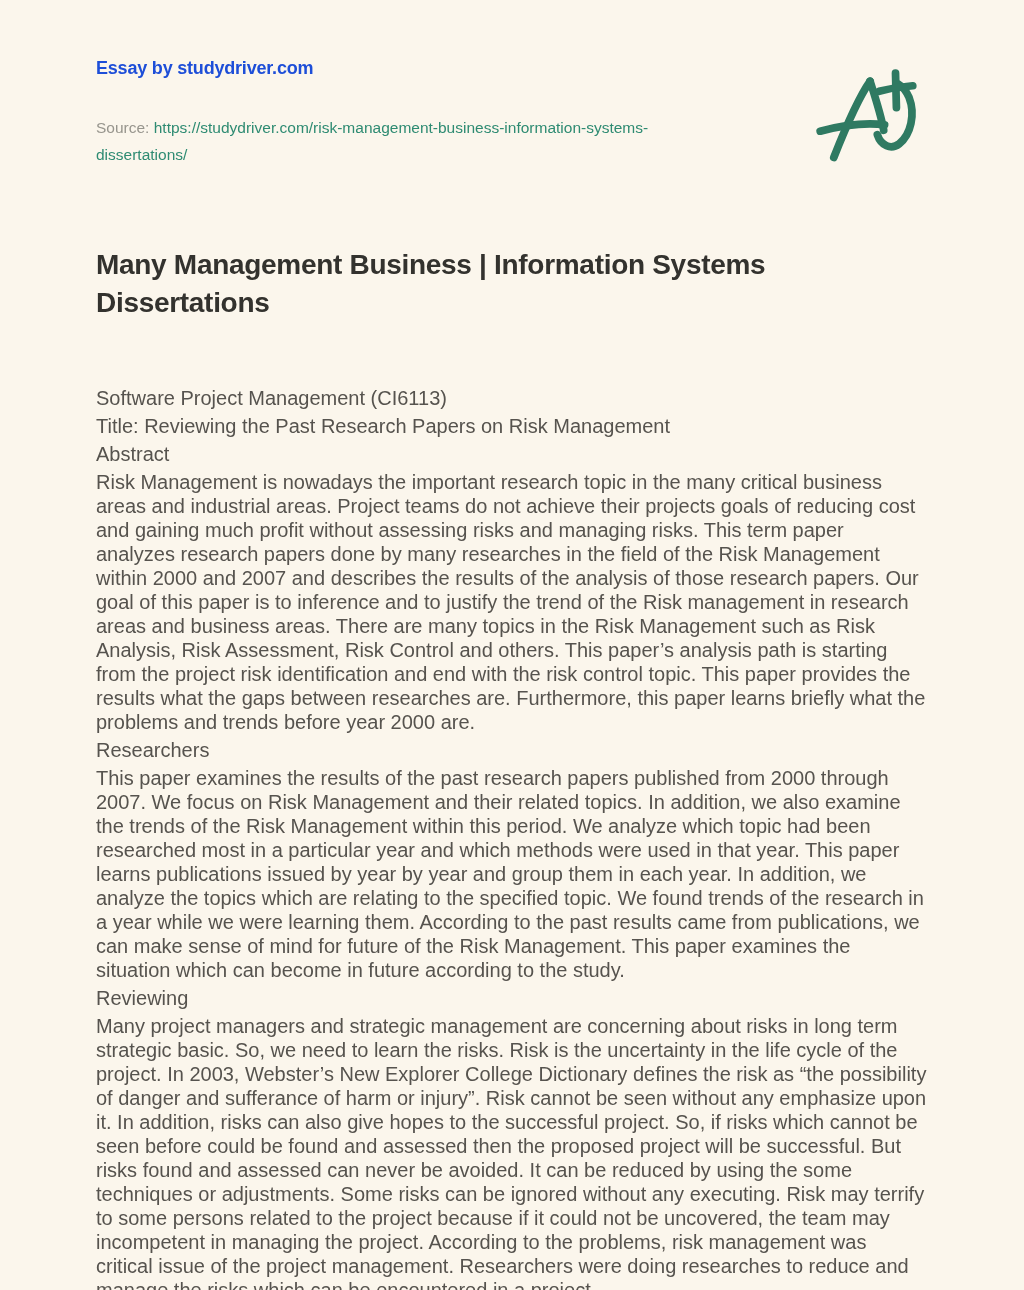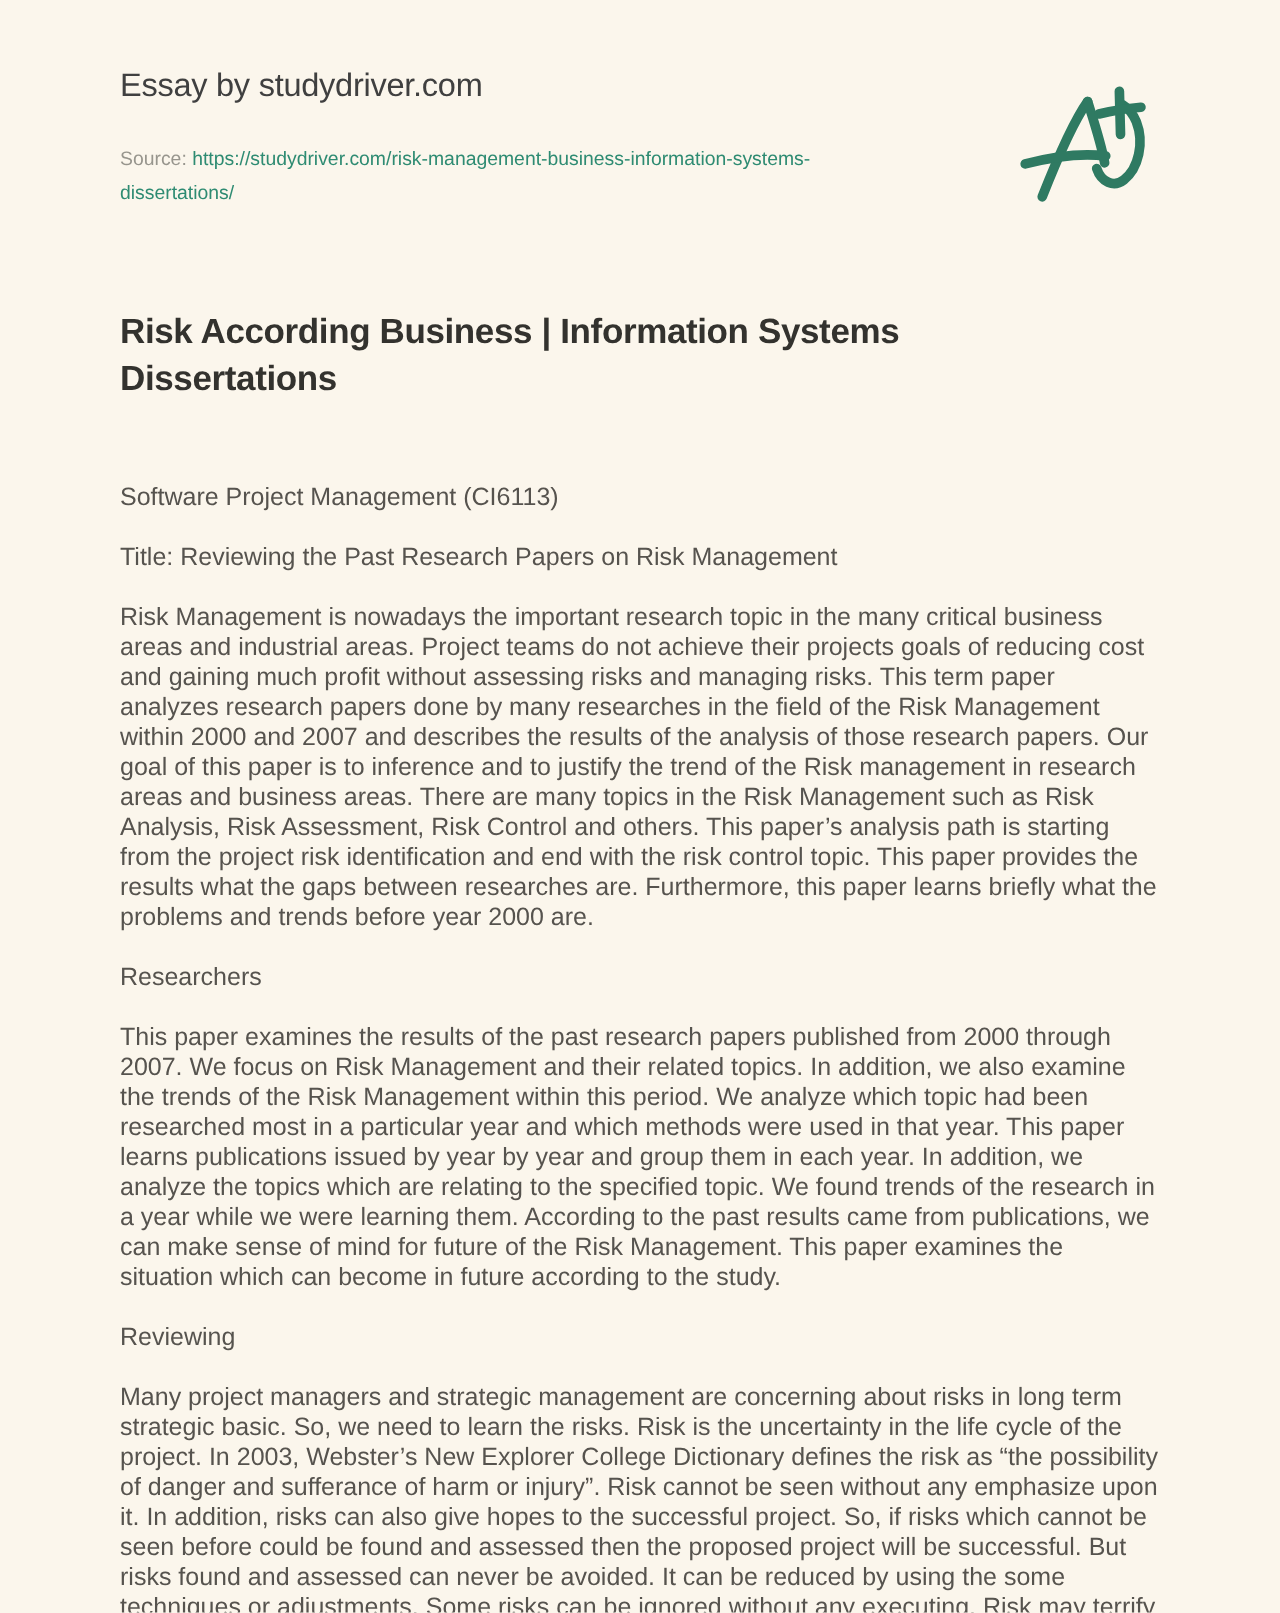--- a/index.html
+++ b/index.html
@@ -12,24 +12,24 @@
   }
   .page {
     position: relative;
     width: 1024px;
     height: 1290px;
     padding: 55px 96px 0 96px;
   }
   .header { position: relative; }
   .header-left { max-width: 625px; }
   .essay-title {
-    font-size: 26px;
+    font-size: 18px;
     line-height: 27px;
-    font-weight: 400;
-    color: #404040;
+    font-weight: 700;
+    color: #1d4ed8;
     letter-spacing: -0.2px;
   }
   .source {
     margin-top: 32px;
     font-size: 15.5px;
     line-height: 27px;
     color: #97958D;
     max-width: 615px;
     overflow-wrap: break-word;
   }
@@ -54,21 +54,21 @@
     letter-spacing: -0.3px;
     max-width: 790px;
   }
   .content {
     margin-top: 64px;
     max-width: 832px;
     font-size: 20px;
     line-height: 24px;
     color: #56534E;
   }
-  .content p + p { margin-top: 24px; }
+  .content p + p { margin-top: 4px; }
 </style>
 </head>
 <body>
 
 <div class="page">
 
   <div class="header">
     <div class="header-left">
       <h1 class="essay-title">Essay by studydriver.com</h1>
       <p class="source"><span>Source: </span><a href="#">https://studydriver.com/risk-management-business-information-systems-dissertations/</a></p>
@@ -85,25 +85,26 @@
 
         <path d="M72 84 C 76 96, 87 101, 96 94 C 109 84, 114 61, 107 43 C 104 36, 100 31, 95 28" stroke="#2F7A62" stroke-width="8.5" stroke-linecap="round"></path>
 
         <path d="M92 16 L 93 54" stroke="#2F7A62" stroke-width="8.5" stroke-linecap="round"></path>
 
         <path d="M74 36 C 86 33, 99 31, 111 30" stroke="#2F7A62" stroke-width="8.5" stroke-linecap="round"></path>
       </svg>
     </div>
   </div>
 
-  <h2 class="doc-title">Risk According Business | Information Systems Dissertations</h2>
+  <h2 class="doc-title">Many Management Business | Information Systems Dissertations</h2>
 
   <div class="content">
     <p>Software Project Management (CI6113)</p>
     <p>Title: Reviewing the Past Research Papers on Risk Management</p>
+    <p>Abstract</p>
     <p>Risk Management is nowadays the important research topic in the many critical business areas and industrial areas. Project teams do not achieve their projects goals of reducing cost and gaining much profit without assessing risks and managing risks. This term paper analyzes research papers done by many researches in the field of the Risk Management within 2000 and 2007 and describes the results of the analysis of those research papers. Our goal of this paper is to inference and to justify the trend of the Risk management in research areas and business areas. There are many topics in the Risk Management such as Risk Analysis, Risk Assessment, Risk Control and others. This paper’s analysis path is starting from the project risk identification and end with the risk control topic. This paper provides the results what the gaps between researches are. Furthermore, this paper learns briefly what the problems and trends before year 2000 are.</p>
     <p>Researchers</p>
     <p>This paper examines the results of the past research papers published from 2000 through 2007. We focus on Risk Management and their related topics. In addition, we also examine the trends of the Risk Management within this period. We analyze which topic had been researched most in a particular year and which methods were used in that year. This paper learns publications issued by year by year and group them in each year. In addition, we analyze the topics which are relating to the specified topic. We found trends of the research in a year while we were learning them. According to the past results came from publications, we can make sense of mind for future of the Risk Management. This paper examines the situation which can become in future according to the study.</p>
     <p>Reviewing</p>
     <p>Many project managers and strategic management are concerning about risks in long term strategic basic. So, we need to learn the risks. Risk is the uncertainty in the life cycle of the project. In 2003, Webster’s New Explorer College Dictionary defines the risk as “the possibility of danger and sufferance of harm or injury”. Risk cannot be seen without any emphasize upon it. In addition, risks can also give hopes to the successful project. So, if risks which cannot be seen before could be found and assessed then the proposed project will be successful. But risks found and assessed can never be avoided. It can be reduced by using the some techniques or adjustments. Some risks can be ignored without any executing. Risk may terrify to some persons related to the project because if it could not be uncovered, the team may incompetent in managing the project. According to the problems, risk management was critical issue of the project management. Researchers were doing researches to reduce and manage the risks which can be encountered in a project</p>
   </div>
 
 </div>
 
 </body></html>

